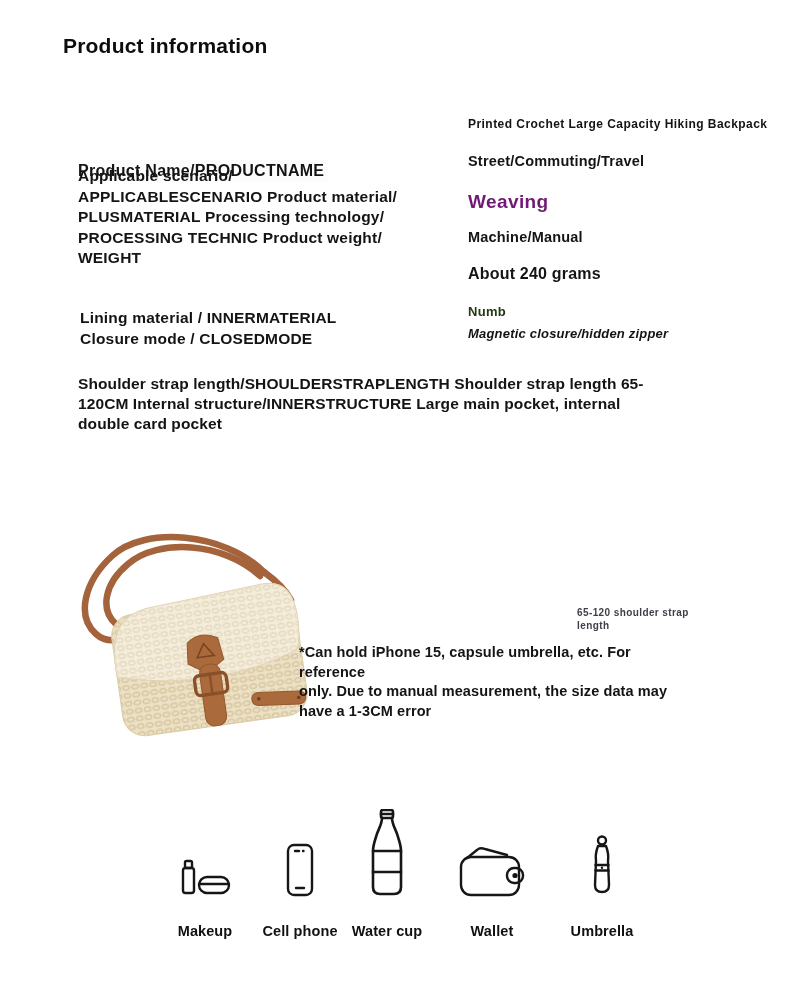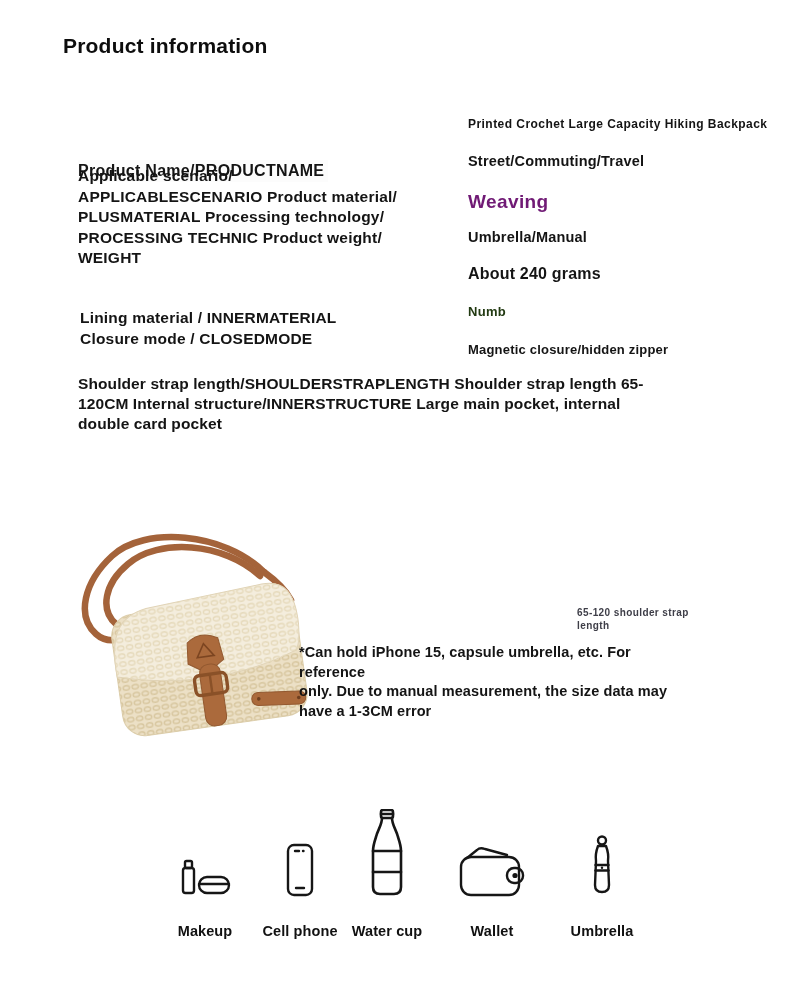--- a/index.html
+++ b/index.html
@@ -16,21 +16,21 @@
   .lbl-lining{left:80px;top:308px;font-size:15.5px;line-height:20.5px;letter-spacing:0.2px;}
   .lbl-shoulder{left:78px;top:374px;width:690px;font-size:15.5px;line-height:20px;letter-spacing:0.1px;}
   
   .val{left:468px;}
   .val-title{top:117px;font-size:12px;letter-spacing:0.45px;}
   .val-scenario{top:153px;font-size:14.5px;letter-spacing:0.2px;}
   .val-material{top:191px;font-size:19px;letter-spacing:0.4px;color:#701a75;}
   .val-technic{top:229px;font-size:14.5px;letter-spacing:0.2px;}
   .val-weight{top:265px;font-size:16px;letter-spacing:0.2px;}
   .val-lining{top:304px;font-size:13px;letter-spacing:0.3px;color:#223a12;}
-  .val-closure{top:342px;font-size:13px;letter-spacing:0.2px;}
+  .val-closure{top:326px;font-size:13px;letter-spacing:0.2px;font-style:italic;}
   
   .bag-figure{left:74px;top:512px;width:270px;height:245px;}
   .size-line{left:344px;top:610px;font-size:13.5px;letter-spacing:0.3px;}
   .strap-line{left:577px;top:606px;width:120px;font-size:10px;line-height:13px;letter-spacing:0.4px;color:#3e3e48;}
   .note{left:299px;top:643px;width:402px;font-size:14.5px;line-height:19.5px;letter-spacing:0.1px;}
   
   .icon-item{position:absolute;top:805px;text-align:center;}
   .icon-makeup{left:158px;width:94px;}
   .icon-phone{left:253px;width:94px;}
   .icon-bottle{left:340px;width:94px;}
@@ -55,21 +55,21 @@
 WEIGHT</div>
   <div class="abs lbl-lining pre">Lining material / INNERMATERIAL
 Closure mode / CLOSEDMODE</div>
   <div class="abs lbl-shoulder pre">Shoulder strap length/SHOULDERSTRAPLENGTH Shoulder strap length 65-
 120CM Internal structure/INNERSTRUCTURE Large main pocket, internal
 double card pocket</div>
 
   <div class="abs val val-title">Printed Crochet Large Capacity Hiking Backpack</div>
   <div class="abs val val-scenario">Street/Commuting/Travel</div>
   <div class="abs val val-material">Weaving</div>
-  <div class="abs val val-technic">Umbrella/Manual</div>
+  <div class="abs val val-technic">Machine/Manual</div>
   <div class="abs val val-weight">About 240 grams</div>
   <div class="abs val val-lining">Numb</div>
   <div class="abs val val-closure">Magnetic closure/hidden zipper</div>
 
   <div class="abs bag-figure">
     <svg width="270" height="245" viewBox="0 0 270 245">
       <defs>
         <pattern id="weave" width="9" height="8" patternUnits="userSpaceOnUse">
           <ellipse cx="4.5" cy="4" rx="3.2" ry="2.3" fill="none" stroke="#d8c7a0" stroke-width="1.5"></ellipse>
         </pattern>

